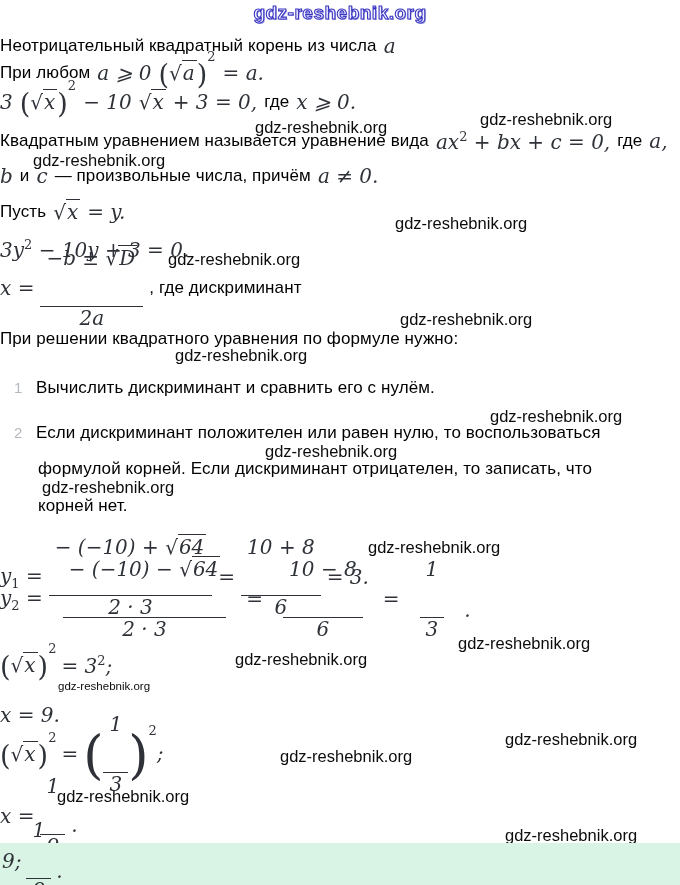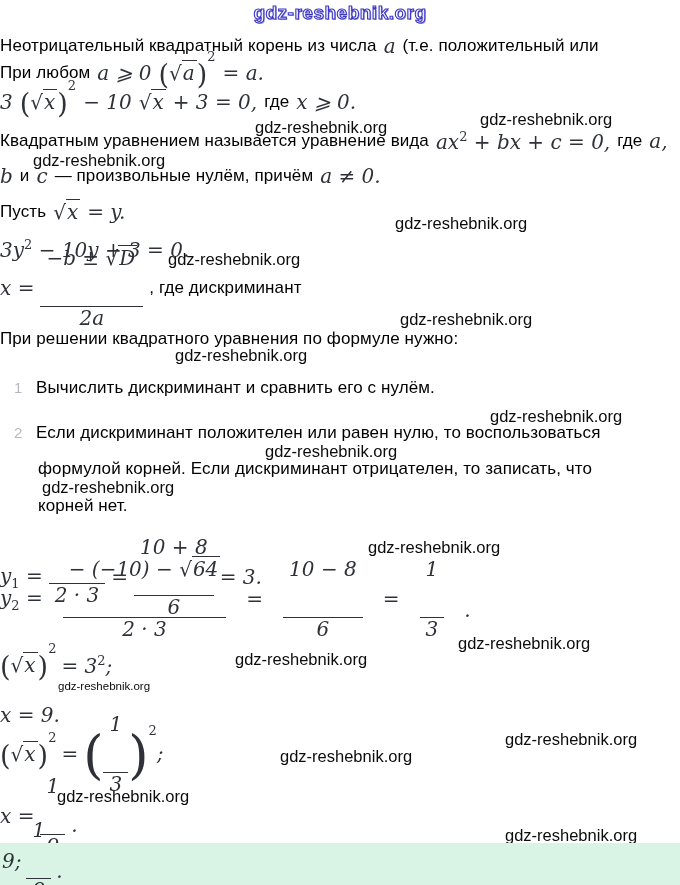--- a/index.html
+++ b/index.html
@@ -55,21 +55,20 @@
   <span class="wm" style="left:235px;top:650px">gdz-reshebnik.org</span>
   <span class="wm wm-sm" style="left:58px;top:680px">gdz-reshebnik.org</span>
   <span class="wm" style="left:505px;top:730px">gdz-reshebnik.org</span>
   <span class="wm" style="left:280px;top:747px">gdz-reshebnik.org</span>
   <span class="wm" style="left:57px;top:787px">gdz-reshebnik.org</span>
   <span class="wm" style="left:505px;top:826px">gdz-reshebnik.org</span>
 
   <div class="line row" style="top:34px;left:0">
     <span class="sans">Неотрицательный квадратный корень из числа</span>
     <span class="math">a</span>
-    <span class="sans">(т.е. положительный или</span>
   </div>
 
   <div class="line row" style="top:57px;left:0;height:32px">
     <span class="sans">При любом</span>
     <span class="math">a ⩾ 0</span>
     <span class="math"><span class="midp">(</span><span class="rad"></span><span class="sqrt-bar">a</span><span class="midp">)</span><sup class="hi-sup" style="top:-12px">2</sup></span>
     <span class="math">= a.</span>
   </div>
 
   <div class="line row" style="top:86px;left:0;height:32px">
@@ -86,21 +85,21 @@
     <span class="sans">Квадратным уравнением называется уравнение вида</span>
     <span class="math"><span>ax</span><sup>2</sup><span> </span><span>+ bx + c = 0,</span></span>
     <span class="sans">где</span>
     <span class="math">a,</span>
   </div>
 
   <div class="line row" style="top:164px;left:0">
     <span class="math">b</span>
     <span class="sans">и</span>
     <span class="math">c</span>
-    <span class="sans">— произвольные нулём, причём</span>
+    <span class="sans">— произвольные числа, причём</span>
     <span class="math">a ≠ 0.</span>
   </div>
 
   <div class="line row" style="top:198px;left:0;height:28px">
     <span class="sans">Пусть</span>
     <span class="math"><span class="rad"></span><span class="sqrt-bar">x</span></span>
     <span class="math">= y.</span>
   </div>
 
   <div class="line" style="top:237px;left:0">
@@ -133,20 +132,21 @@
     <span class="sans">Если дискриминант положителен или равен нулю, то воспользоваться</span>
   </div>
   <div class="line" style="top:496px;left:38px">
     <span class="sans">корней нет.</span>
   </div>
 
 
   <div class="line row" style="top:554px;left:0;height:46px;gap:6px">
     <span class="math"><span>y</span><sub>1</sub> <span>=</span></span>
     <span class="math frac">
+      <span class="num"><span>− (−10) +</span> <span class="rad"></span><span class="sqrt-bar">64</span></span>
       <span class="den">2 · 3</span>
     </span>
     <span class="math">=</span>
     <span class="math frac">
       <span class="num">10 + 8</span>
       <span class="den">6</span>
     </span>
     <span class="math">= 3.</span>
   </div>
 

